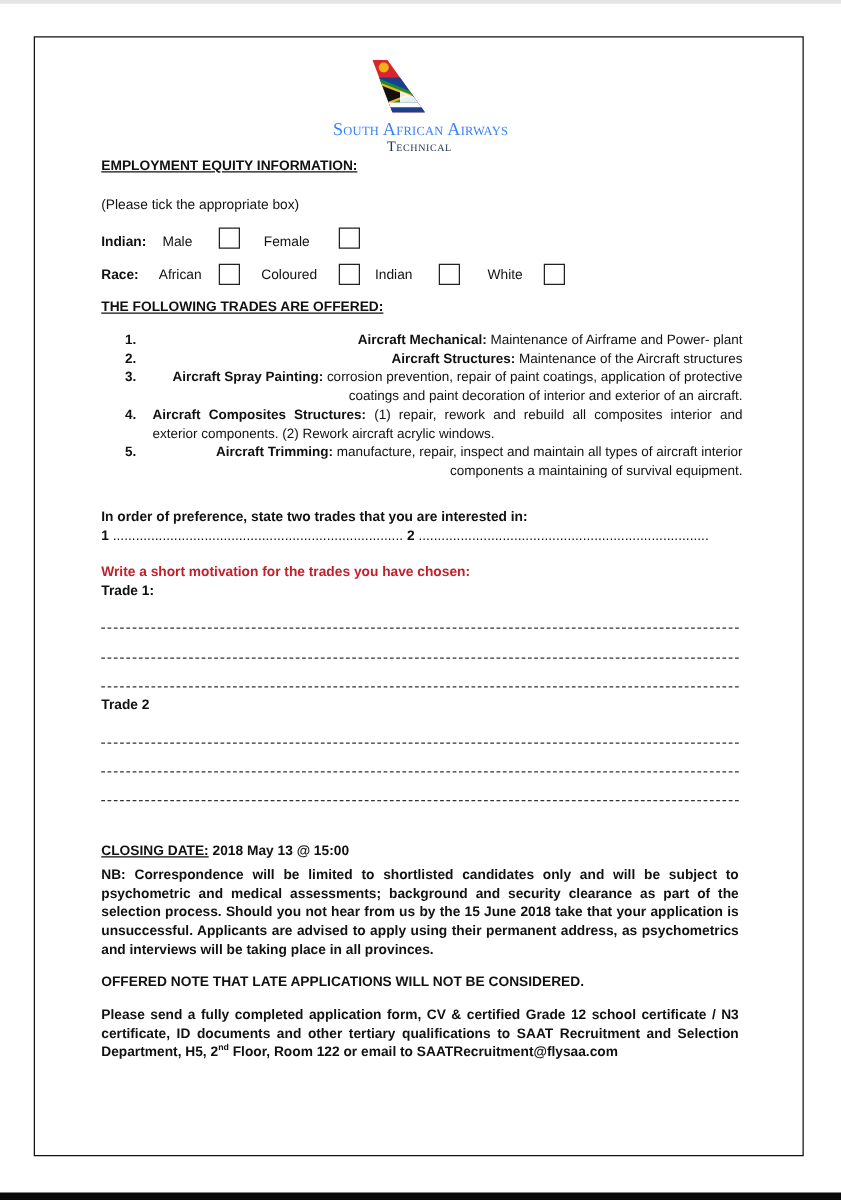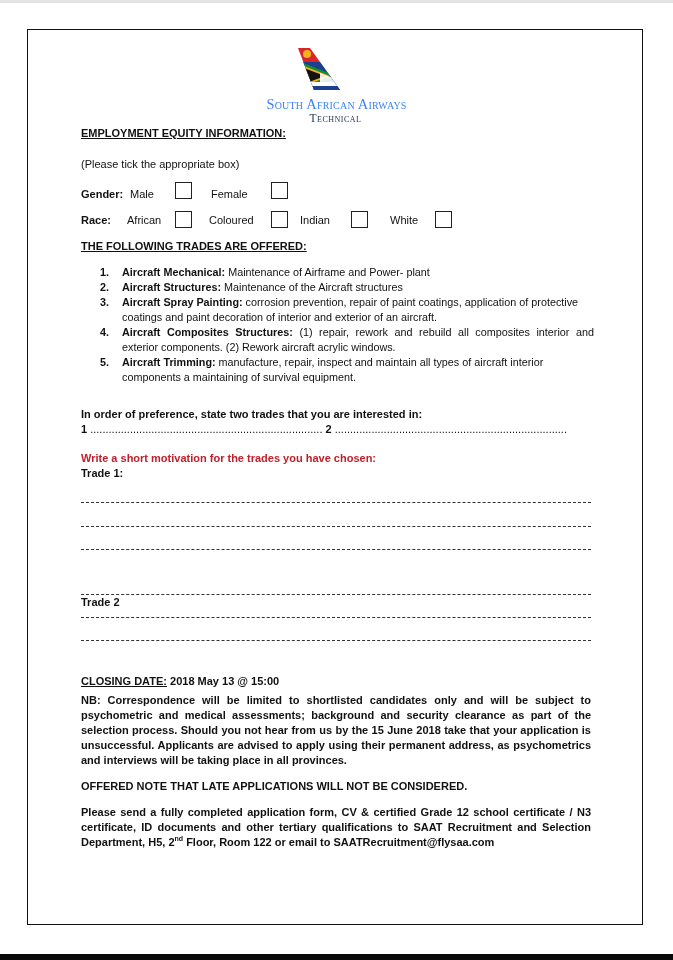--- a/index.html
+++ b/index.html
@@ -35,21 +35,21 @@
   .b { font-weight:bold; }
 
   .checkbox {
     position:absolute; width:17px; height:17px; border:1.3px solid #222;
     box-sizing:border-box; background:#fff; cursor:pointer;
   }
 
   .trades { position:absolute; left:100px; top:265px; width:494px; font-size:10.8px; line-height:15px; }
   .trade-item { display:flex; }
   .trade-num { width:22px; flex:none; font-weight:bold; }
-  .trade-body { flex:1; }
+  .trade-body { flex:1;text-align:right; }
   .trade-body.justify { text-align:justify; }
 
   .pref-line { position:absolute; top:423px; left:81px; width:510px; font-size:11px; font-weight:bold; white-space:nowrap; overflow:hidden; }
   .dots { letter-spacing:0px; }
 
   .motiv { position:absolute; left:81px; top:452px; font-family:"Liberation Sans", sans-serif; font-weight:bold; font-size:11px; color:#c0202a; }
   .trade-label { position:absolute; left:81px; font-weight:bold; font-size:11px; }
 
   .dash-line {
     position:absolute; left:81px; width:510px; height:0;
@@ -84,21 +84,21 @@
     <polygon points="14,40 46,40 46,46 14,46" fill="#1d3f8f"></polygon>
     <circle cx="11" cy="8" r="4" fill="#f2b21b"></circle>
   </g>
 </svg>
 <div class="logo-name">South African Airways</div>
 <div class="logo-sub">Technical</div>
 
 <div class="abs h-under" style="left:81px;top:127px;">EMPLOYMENT EQUITY INFORMATION:</div>
 <div class="abs t11" style="left:81px;top:158px;">(Please tick the appropriate box)</div>
 
-<div class="abs t11 b" style="left:81px;top:188px;">Gender:</div>
+<div class="abs t11 b" style="left:81px;top:188px;">Indian:</div>
 <div class="abs t11" style="left:130px;top:188px;">Male</div>
 <div class="checkbox" style="left:175px;top:182px;"></div>
 <div class="abs t11" style="left:211px;top:188px;">Female</div>
 <div class="checkbox" style="left:271px;top:182px;"></div>
 
 <div class="abs t11 b" style="left:81px;top:214px;">Race:</div>
 <div class="abs t11" style="left:127px;top:214px;">African</div>
 <div class="checkbox" style="left:175px;top:211px;"></div>
 <div class="abs t11" style="left:209px;top:214px;">Coloured</div>
 <div class="checkbox" style="left:271px;top:211px;"></div>
@@ -139,21 +139,21 @@
   <span>2</span>
   <span class="dots" style="font-weight:normal;">............................................................................</span>
 </div>
 
 <div class="motiv abs">Write a short motivation for the trades you have chosen:</div>
 <div class="trade-label" style="top:467px;">Trade 1:</div>
 <div class="dash-line" style="top:502px;"></div>
 <div class="dash-line" style="top:526px;"></div>
 <div class="dash-line" style="top:549px;"></div>
 
-<div class="trade-label" style="top:596px;text-align:right;">Trade 2</div>
+<div class="trade-label" style="top:558px;text-align:right;">Trade 2</div>
 <div class="dash-line" style="top:594px;"></div>
 <div class="dash-line" style="top:617px;"></div>
 <div class="dash-line" style="top:640px;"></div>
 
 <div class="abs t11 b" style="left:81px;top:675px;">
   <span style="text-decoration:underline;">CLOSING DATE:</span>
   <span>2018 May 13 @ 15:00</span>
 </div>
 
 <div class="para" style="top:693px;">

